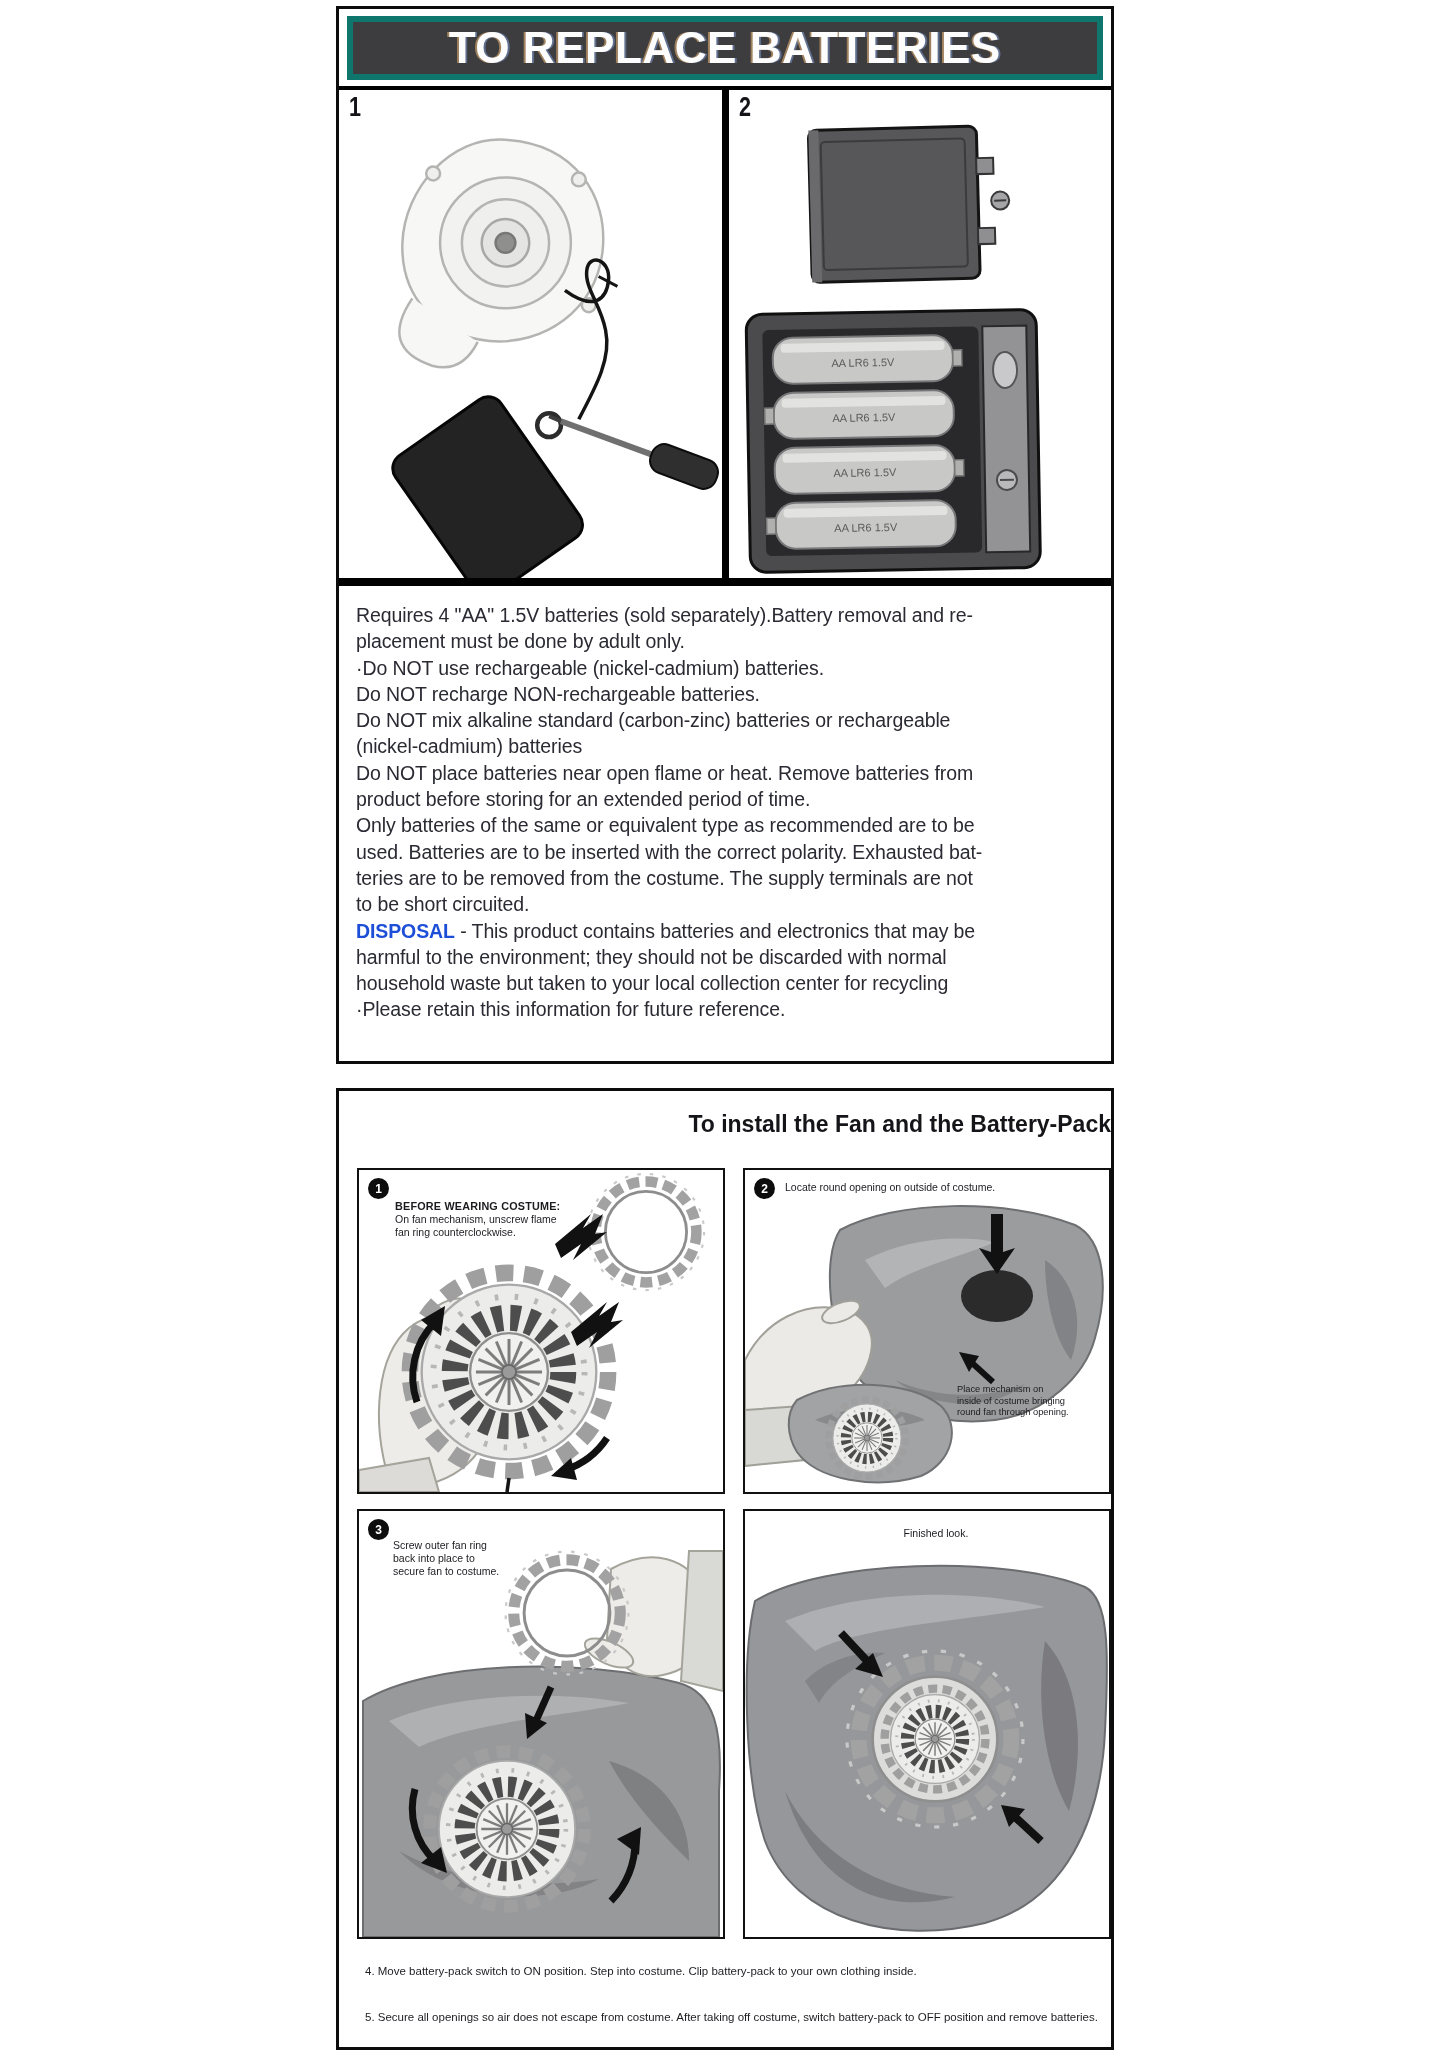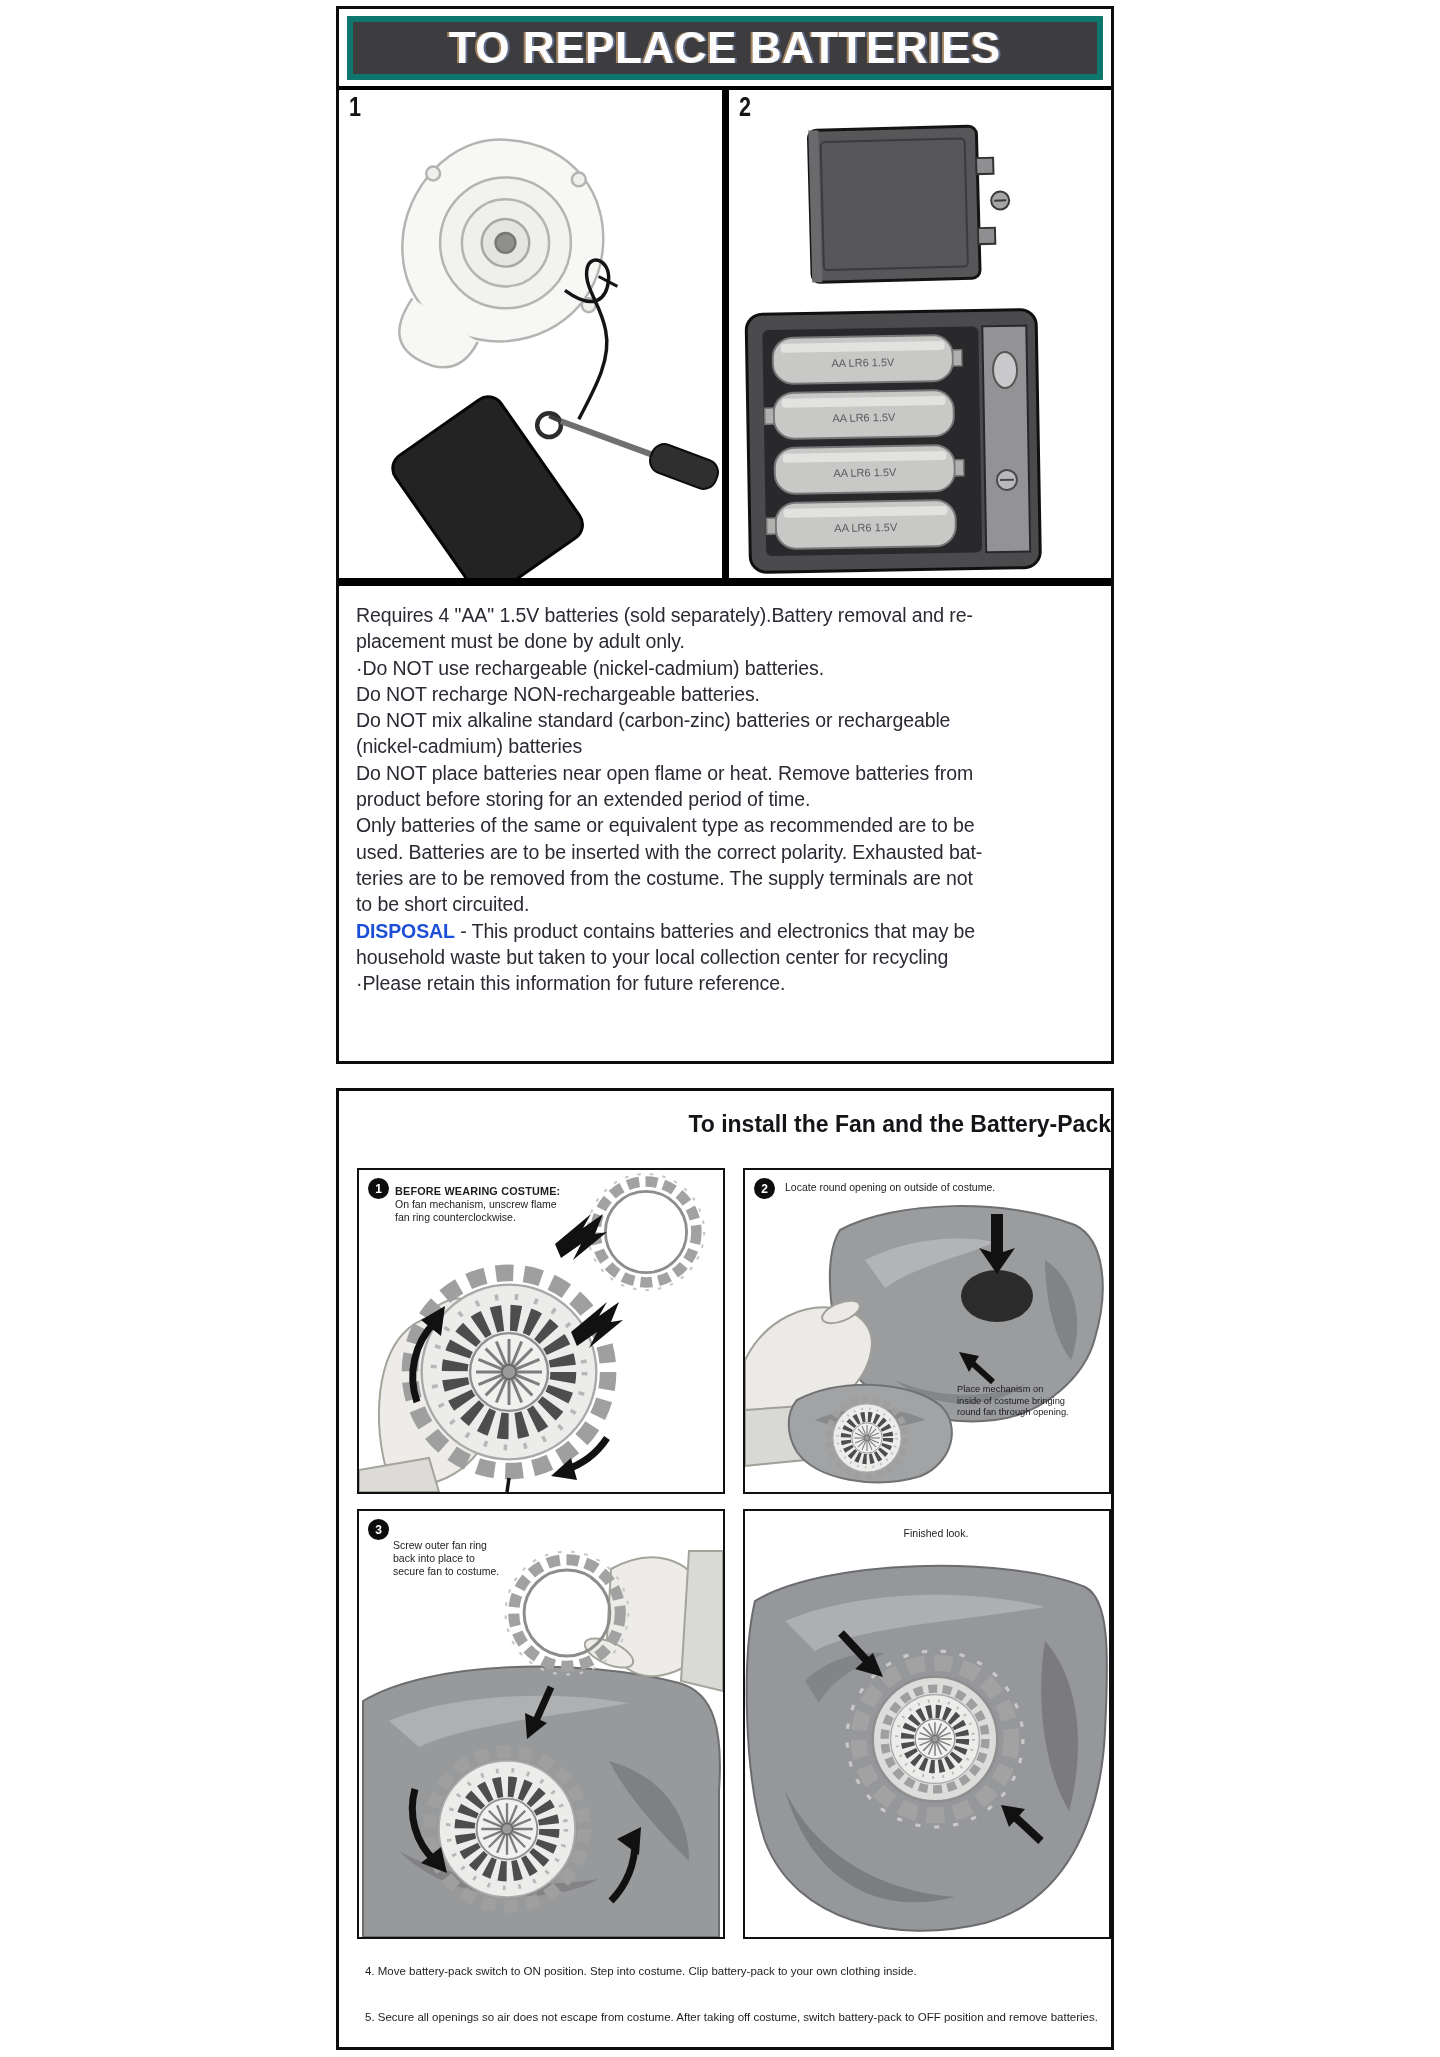--- a/index.html
+++ b/index.html
@@ -36,21 +36,21 @@
   .install-heading{margin:20px 0 0;text-align:right;font-size:23px;font-weight:bold;color:#151519;}
   .grid{margin:30px 18px 0;display:grid;grid-template-columns:368px 368px;gap:15px 18px;}
   .step{position:relative;box-sizing:border-box;border:2px solid #101010;background:#fff;overflow:hidden;}
   .step.r1{height:326px;}
   .step.r2{height:430px;}
   .step svg{position:absolute;left:0;top:0;width:100%;height:100%;}
   .badge{position:absolute;left:9px;top:8px;width:21px;height:21px;border-radius:50%;
     background:#0d0d0d;color:#fff;font-size:12px;font-weight:bold;
     display:flex;align-items:center;justify-content:center;z-index:3;}
   .cap{position:absolute;font-size:10.5px;line-height:13px;color:#1b1b20;z-index:3;}
-  .capA{left:36px;top:15px;width:170px;}
+  .capA{left:36px;top:30px;width:170px;}
   .capA .t{font-weight:bold;font-size:10.8px;letter-spacing:.2px;}
   .capB{left:40px;top:11px;width:300px;}
   .capB2{left:212px;top:214px;width:112px;font-size:9.3px;line-height:11.5px;}
   .capC{left:34px;top:28px;width:112px;}
   .capD{left:28px;right:10px;top:16px;text-align:center;}
 
   .footnotes{margin:26px 0 0 26px;font-size:11.5px;color:#1d1d22;white-space:nowrap;}
   .footnotes p{margin:0;}
   .footnotes p.f2{margin-top:34px;}
 </style>
@@ -202,20 +202,21 @@
         <div class="wline"><b></b><span>Only batteries of the same or equivalent type as recommended are to be</span></div>
 
         <div class="wline"><b></b><span>used. Batteries are to be inserted with the correct polarity. Exhausted bat-</span></div>
 
         <div class="wline"><b></b><span>teries are to be removed from the costume. The supply terminals are not</span></div>
 
         <div class="wline"><b></b><span>to be short circuited.</span></div>
 
         <div class="wline"><b>DISPOSAL</b><span> - This product contains batteries and electronics that may be</span></div>
 
+        <div class="wline"><b></b><span>harmful to the environment; they should not be discarded with normal</span></div>
 
         <div class="wline"><b></b><span>household waste but taken to your local collection center for recycling</span></div>
 
         <div class="wline"><b></b><span>·Please retain this information for future reference.</span></div>
       </div>
   </section>
 
   <section class="box box2">
 
     <h2 class="install-heading">To install the Fan and the Battery-Pack</h2>

